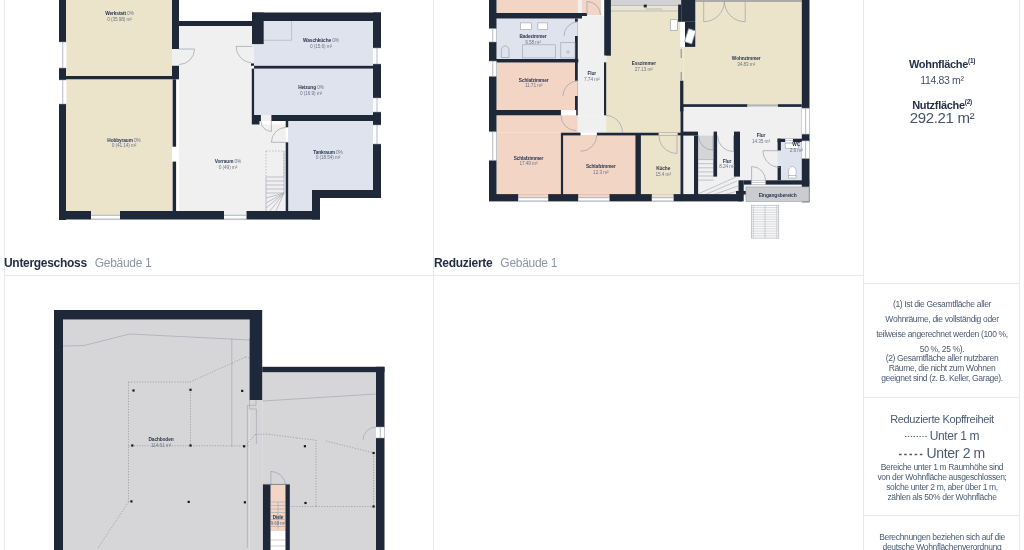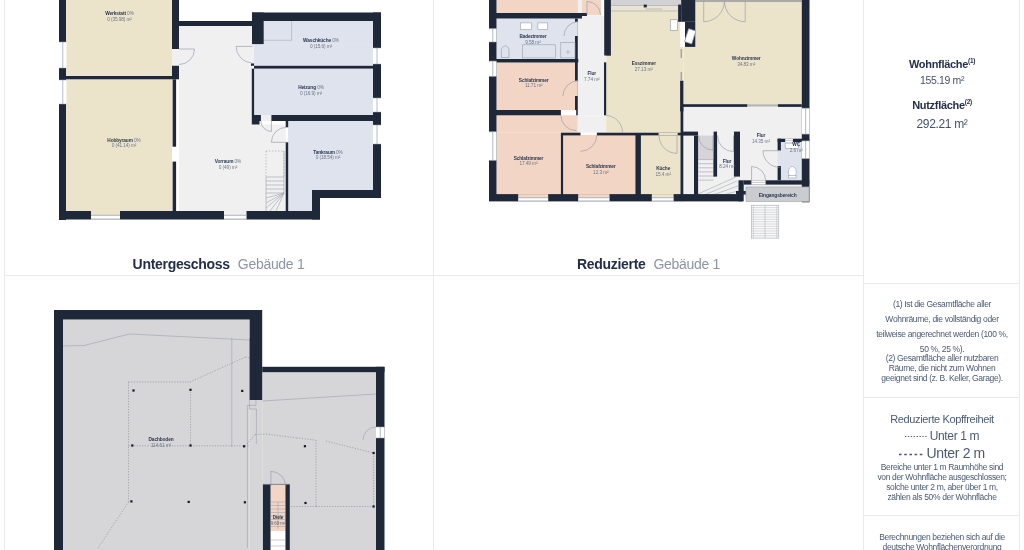--- a/index.html
+++ b/index.html
@@ -1,42 +1,42 @@
 <!DOCTYPE html>
 <html><head>
 <meta charset="utf-8">
 <style>
   html,body{margin:0;padding:0;}
   body{width:1024px;height:550px;background:#ffffff;overflow:hidden;
        font-family:"Liberation Sans",sans-serif;position:relative;}
   .vl{position:absolute;width:1px;background:#e9e9eb;top:0;bottom:0;}
   .hl{position:absolute;height:1px;background:#e9e9eb;}
-  .cap{position:absolute;text-align:center;font-size:14px;letter-spacing:-0.3px;}
+  .cap{position:absolute;text-align:left;font-size:12px;letter-spacing:-0.3px;}
   .cap b{color:#242e47;}
   .cap span{color:#8d95a4;margin-left:8px;}
   .sb{position:absolute;left:864px;width:156px;text-align:center;color:#4a5a72;letter-spacing:-0.35px;}
 </style>
 </head>
 <body>
 <div class="vl" style="left:4px"></div>
 <div class="vl" style="left:433px"></div>
 <div class="vl" style="left:863px"></div>
 <div class="vl" style="left:1019px"></div>
 <div class="hl" style="left:4px;width:859px;top:275px"></div>
 <div class="hl" style="left:864px;width:156px;top:283px"></div>
 <div class="hl" style="left:864px;width:156px;top:397px"></div>
 <div class="hl" style="left:864px;width:156px;top:515px"></div>
 
 <div class="cap" style="left:4px;width:429px;top:256px"><b>Untergeschoss</b><span>Gebäude 1</span></div>
 <div class="cap" style="left:434px;width:429px;top:256px"><b>Reduzierte</b><span>Gebäude 1</span></div>
 
 <div class="sb" style="top:56.5px;font-size:11px;font-weight:bold;color:#25304a;letter-spacing:-0.3px">Wohnfläche<sup style="font-size:6.5px">(1)</sup></div>
-<div class="sb" style="top:74px;font-size:10.5px;color:#44516b">155.19 m²</div>
+<div class="sb" style="top:74px;font-size:10.5px;color:#44516b">114.83 m²</div>
 <div class="sb" style="top:98px;font-size:11px;font-weight:bold;color:#25304a;letter-spacing:-0.3px">Nutzfläche<sup style="font-size:6.5px">(2)</sup></div>
-<div class="sb" style="top:117px;font-size:12px;color:#44516b">292.21 m²</div>
+<div class="sb" style="top:109px;font-size:15px;color:#44516b">292.21 m²</div>
 
 <div class="sb" style="top:296.5px;font-size:8.5px;line-height:15px">(1) Ist die Gesamtfläche aller<br>Wohnräume, die vollständig oder<br>teilweise angerechnet werden (100&nbsp;%,<br>50&nbsp;%, 25&nbsp;%).</div>
 <div class="sb" style="top:352.5px;font-size:8.5px;line-height:10.1px">(2) Gesamtfläche aller nutzbaren<br>Räume, die nicht zum Wohnen<br>geeignet sind (z.&nbsp;B. Keller, Garage).</div>
 
 <div class="sb" style="top:413px;font-size:11px">Reduzierte Kopffreiheit</div>
 <div class="sb" style="top:428.5px;font-size:12px"><svg width="22" height="5" style="vertical-align:middle">
       <line x1="0" y1="2.5" x2="22" y2="2.5" stroke="#4a5a72" stroke-width="1" stroke-dasharray="1.3,1.6"></line>
     </svg> Unter 1 m</div>
 <div class="sb" style="top:445px;font-size:14px"><svg width="24" height="5" style="vertical-align:middle">
       <line x1="0" y1="2.5" x2="24" y2="2.5" stroke="#4a5a72" stroke-width="1.4" stroke-dasharray="2.6,2.6"></line>

